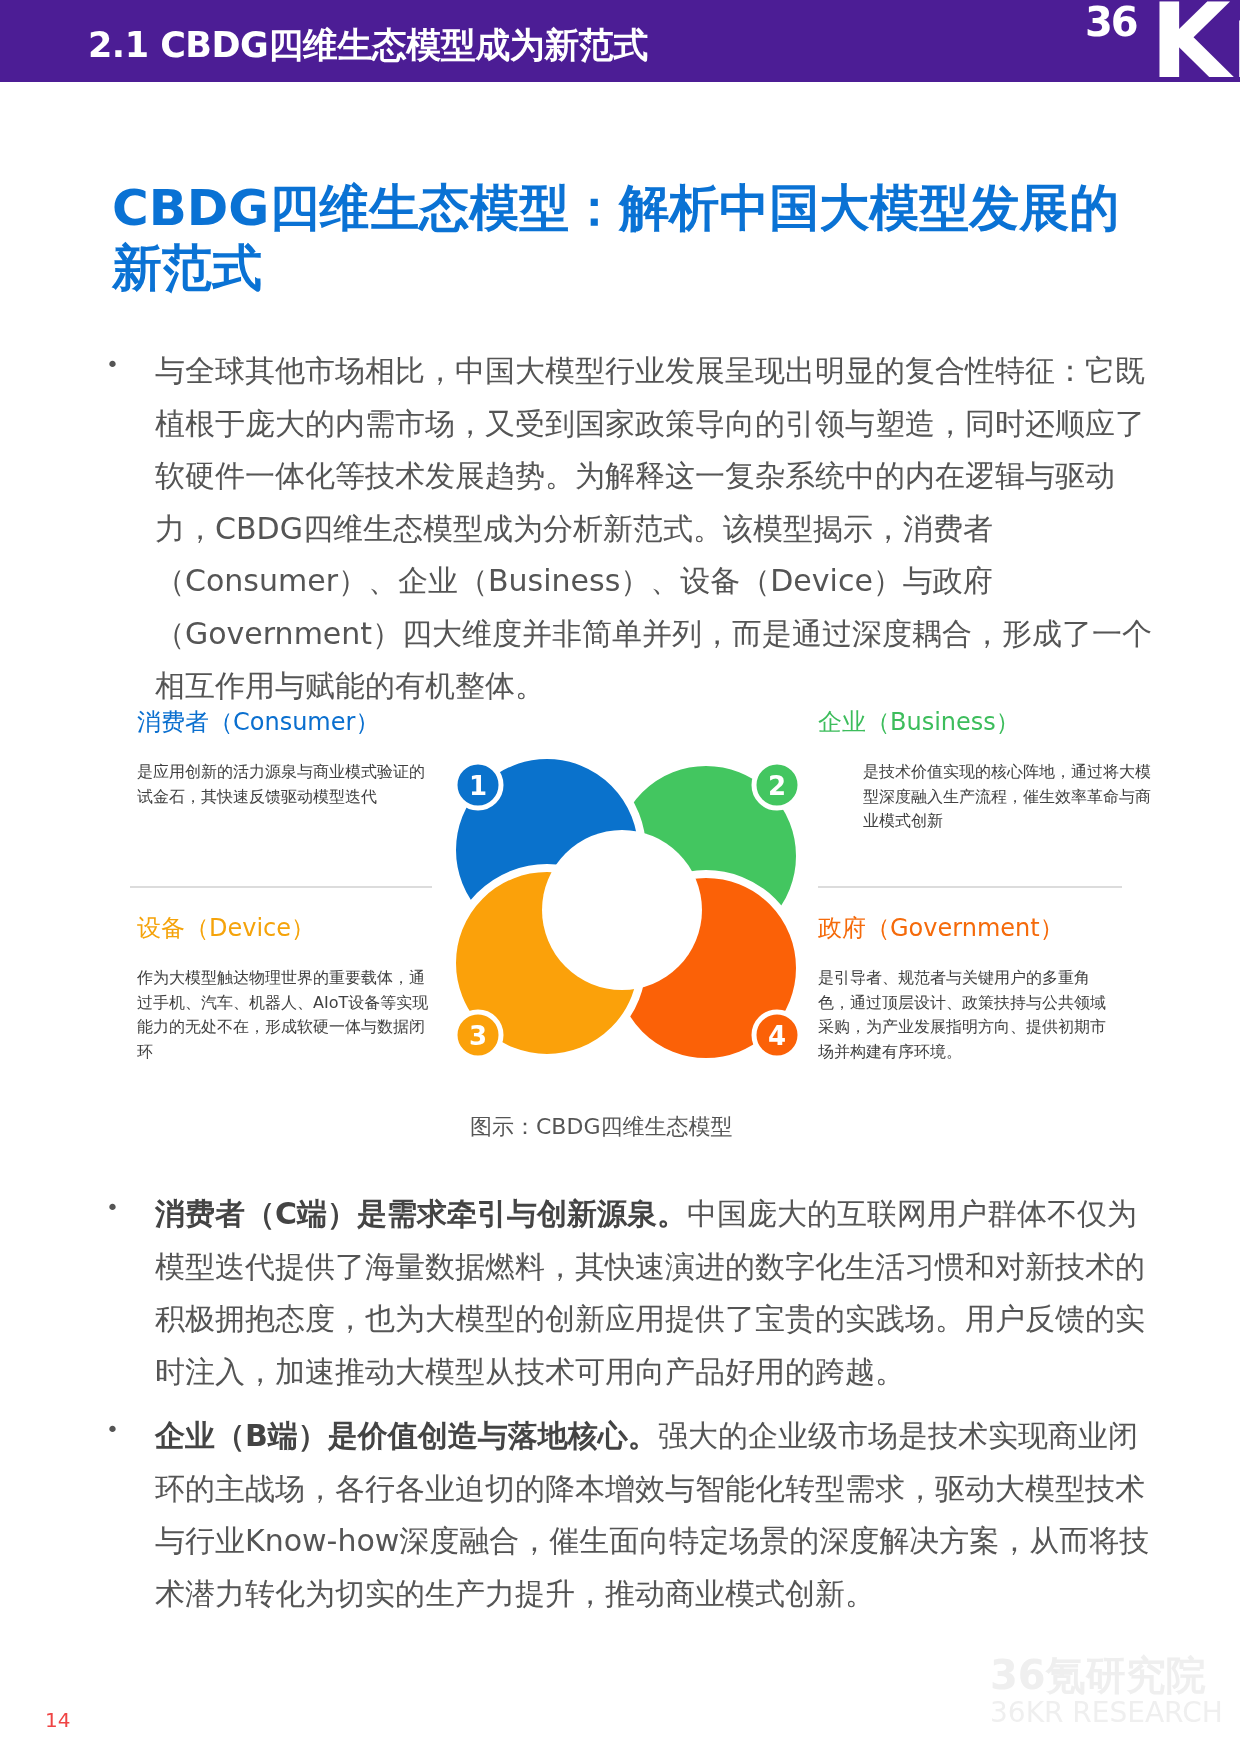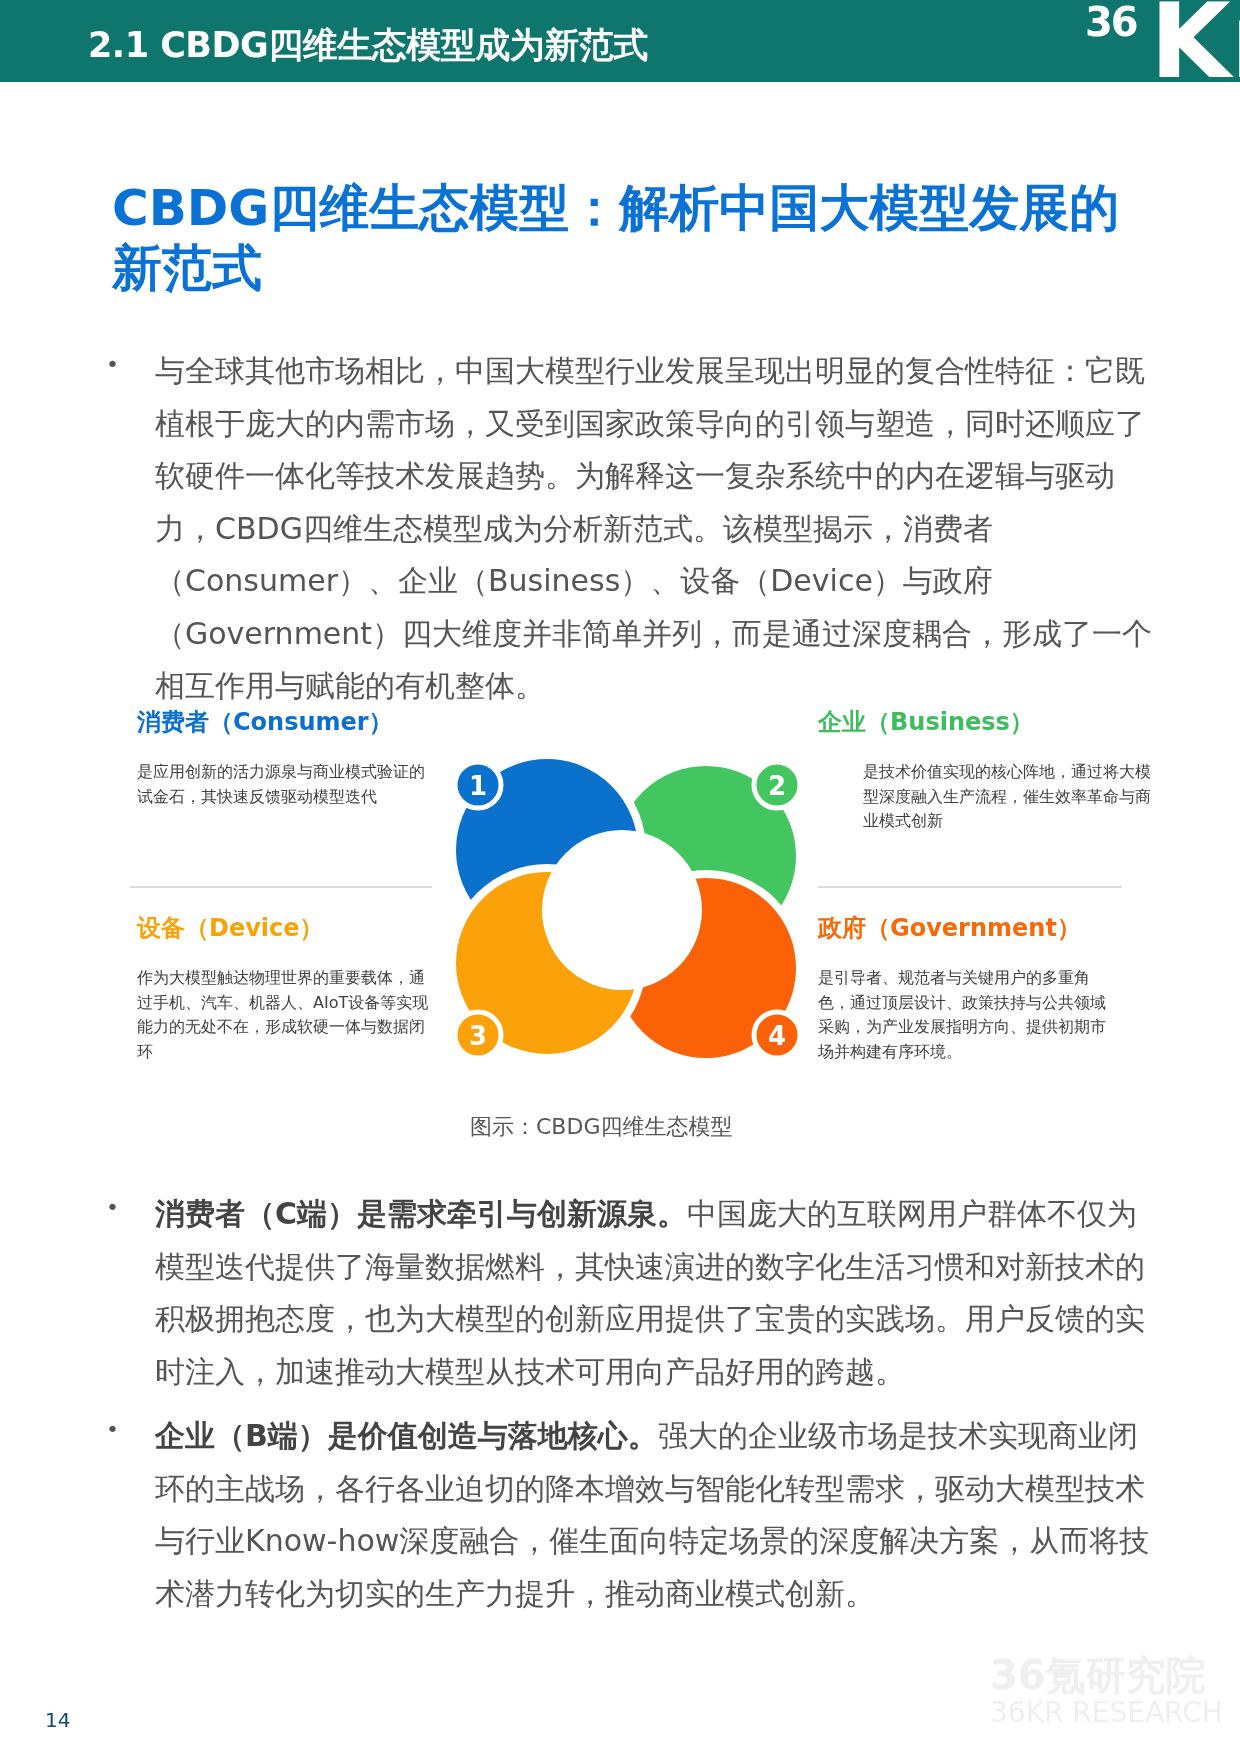--- a/index.html
+++ b/index.html
@@ -1,32 +1,32 @@
 <!DOCTYPE html>
 <html><head>
 <meta charset="utf-8">
 <style>
   html,body{margin:0;padding:0;}
   body{width:1240px;height:1754px;position:relative;background:#ffffff;overflow:hidden;font-family:"DejaVu Sans","Liberation Sans",sans-serif;}
-  .header{position:absolute;left:0;top:0;width:1240px;height:82px;background:#0f766e;}
+  .header{position:absolute;left:0;top:0;width:1240px;height:82px;background:#4c1d95;}
   .header-title{position:absolute;left:88px;top:22px;font-size:35px;font-weight:bold;color:#fff;white-space:nowrap;letter-spacing:-0.5px;}
   .logo{position:absolute;left:1085px;top:0;height:82px;color:#fff;font-family:"DejaVu Sans",sans-serif;}
   .logo .n{position:absolute;left:0;top:0;font-size:40px;line-height:44px;font-weight:bold;letter-spacing:-2px;}
   .logo .k{position:absolute;left:65px;top:-14px;font-size:104px;line-height:110px;font-weight:bold;}
   .title{position:absolute;left:112px;top:178px;width:1040px;font-size:50px;line-height:60px;font-weight:bold;color:#0a72d4;}
   .para{position:absolute;left:155px;width:1000px;font-size:30px;line-height:52.5px;color:#555;}
   .bullet{position:absolute;left:106px;font-size:22px;color:#555;}
   .para b{color:#444;}
-  .dim-head{position:absolute;font-size:24px;font-weight:bold;white-space:nowrap;}
+  .dim-head{position:absolute;font-size:24px;font-weight:normal;white-space:nowrap;}
   .dim-desc{position:absolute;font-size:16px;line-height:24.5px;color:#404040;width:300px;}
   .divider{position:absolute;height:2px;background:#dcdcdc;}
   .caption{position:absolute;left:470px;top:1112px;font-size:22px;color:#555;}
   .wm1{position:absolute;left:990px;top:1648px;font-size:40px;font-weight:bold;color:#efefef;white-space:nowrap;}
   .wm2{position:absolute;left:990px;top:1696px;font-size:28px;color:#efefef;white-space:nowrap;}
-  .pagenum{position:absolute;left:45px;top:1708px;font-size:20px;color:#0c4a6e;}
+  .pagenum{position:absolute;left:45px;top:1708px;font-size:20px;color:#ef4444;}
   svg.diagram{position:absolute;left:440px;top:740px;}
 </style>
 </head>
 <body>
 
 <div class="header">
   <div class="header-title">2.1 CBDG四维生态模型成为新范式</div>
   <div class="logo">
     <span class="n">36</span>
     <span class="k">Kr</span>

